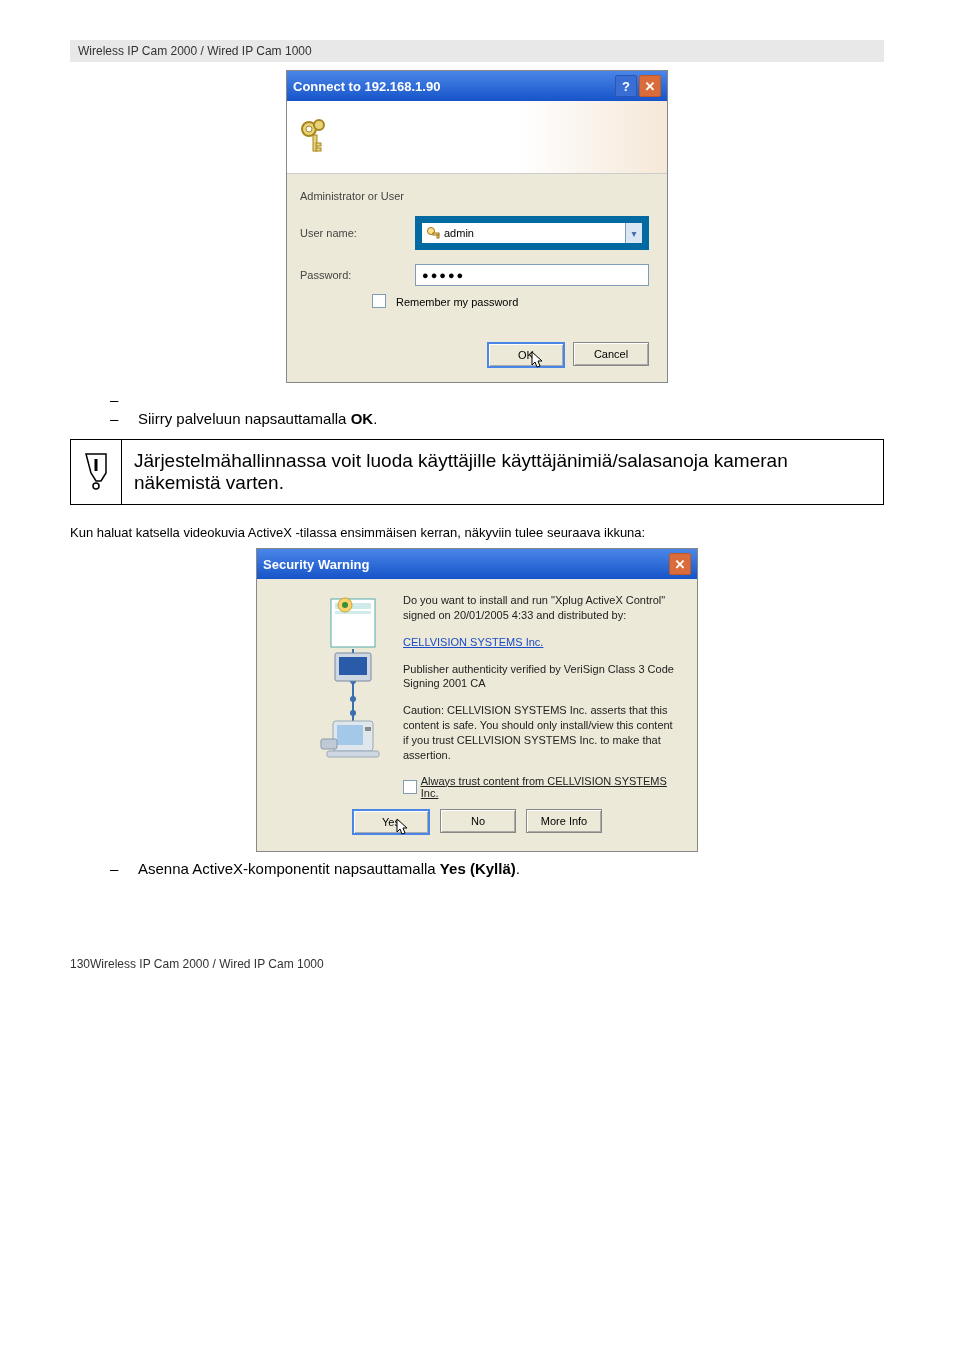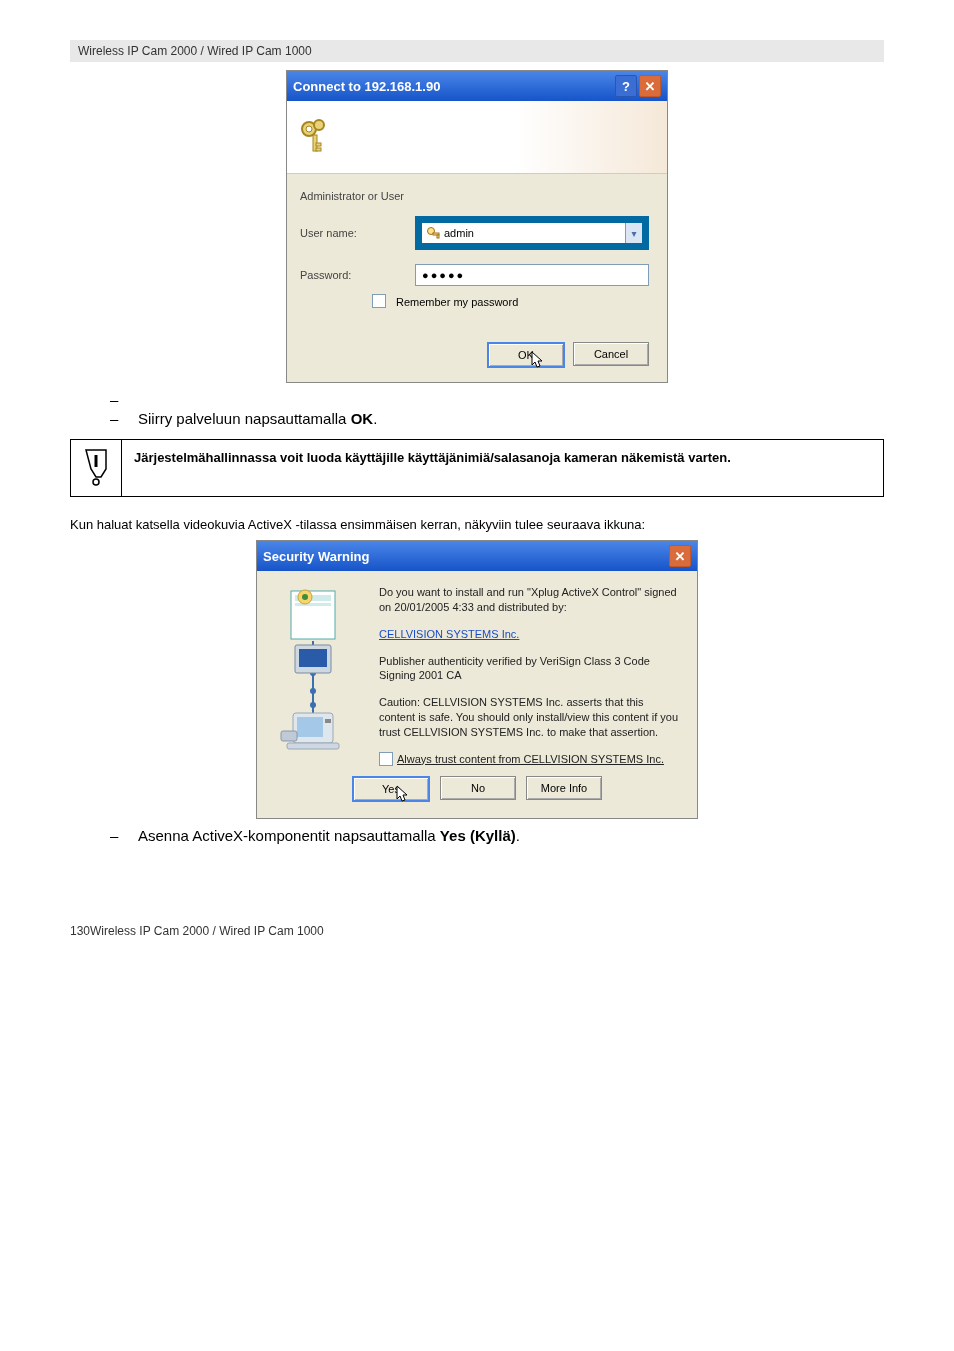--- a/index.html
+++ b/index.html
@@ -202,36 +202,37 @@
   }
   .callout-icon-cell {
     border-right: 1px solid #000;
     width: 50px;
     display: flex;
     align-items: center;
     justify-content: center;
   }
   .callout-text {
     padding: 10px 12px;
-    font-weight: bold;
-    font-size: 13px;
+    font-weight: normal;
+    font-size: 19px;
     flex: 1;
   }
   .exclaim-icon svg { width: 30px; height: 40px; }
   .para {
     font-size: 13px;
     margin: 20px 0 6px 0;
   }
   .sec-dialog {
     width: 440px;
   }
   .sec-body {
     display: flex;
     padding: 14px 16px 10px 16px;
-    gap: 20px;
+    gap: 4px;
+    margin-left: 40px;
   }
   .sec-icon-col {
     width: 86px;
     display: flex;
     flex-direction: column;
     align-items: center;
   }
   .cert-icon {
     width: 86px;
     height: 170px;

